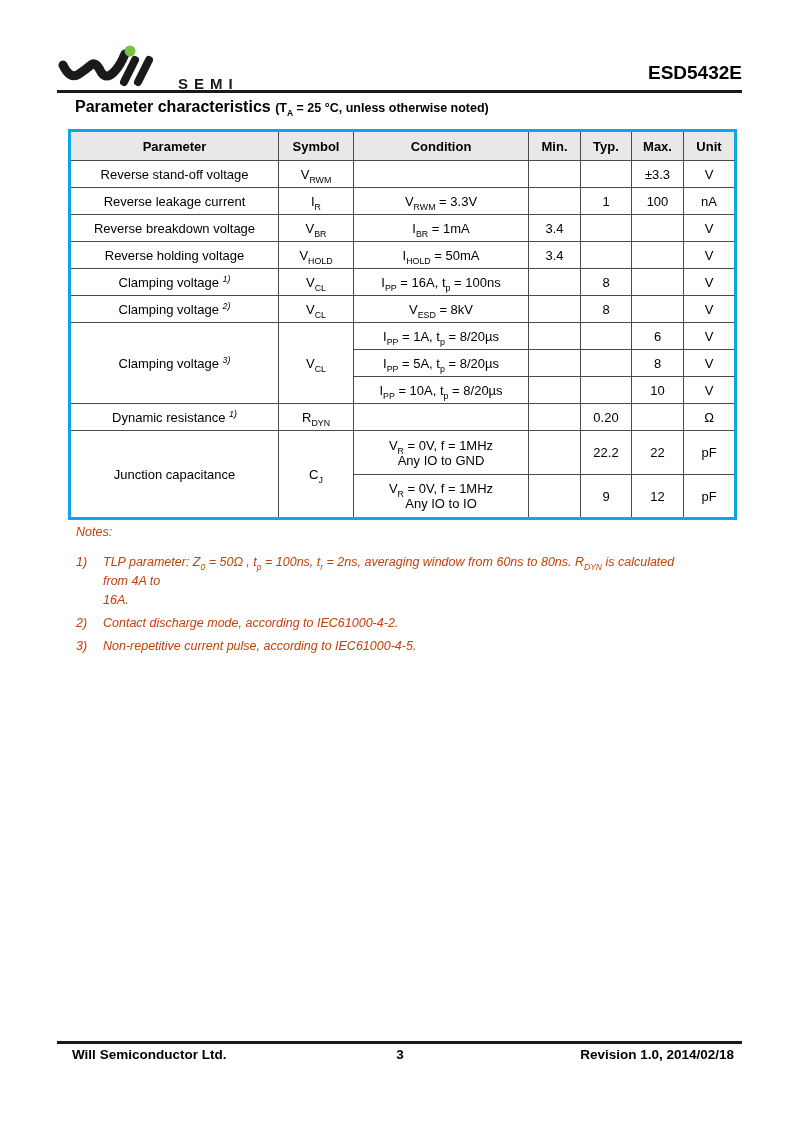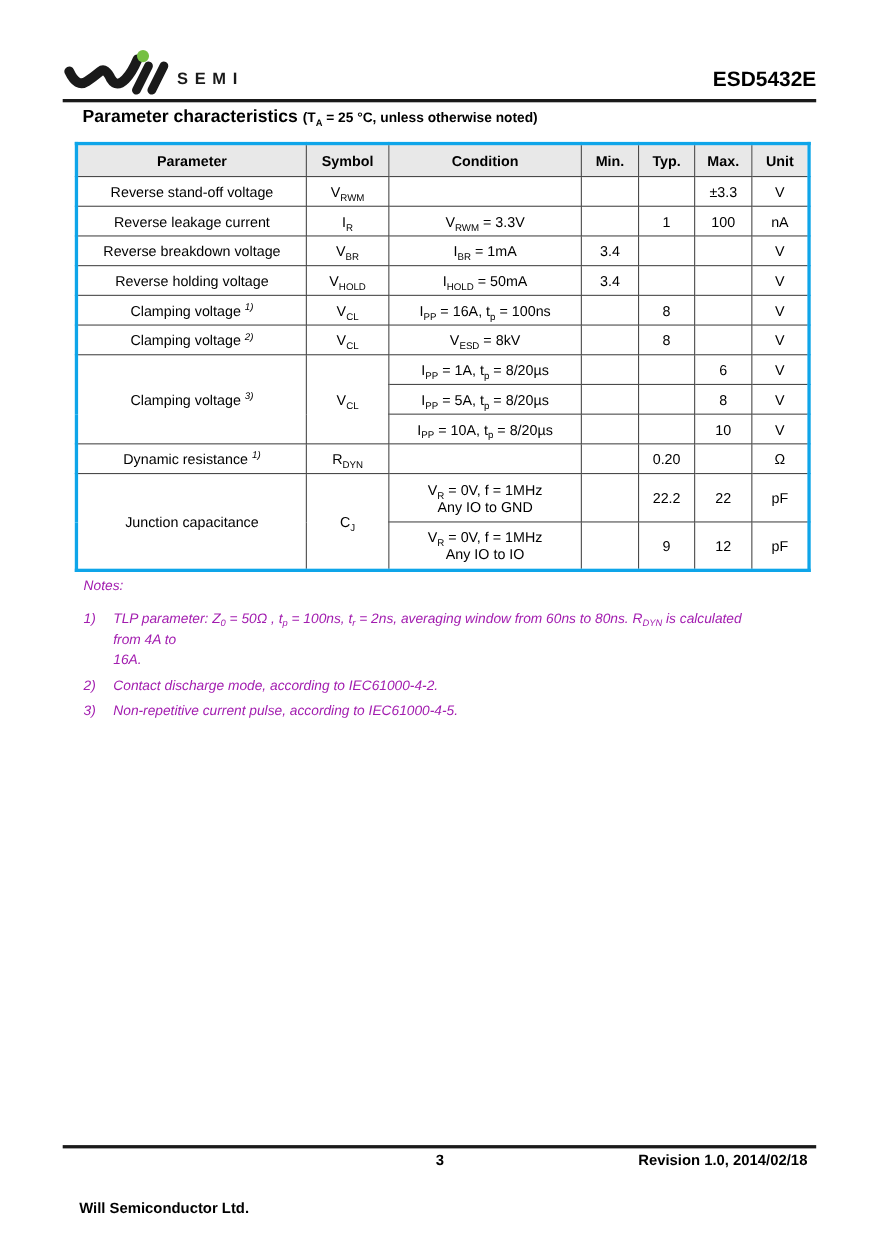--- a/index.html
+++ b/index.html
@@ -12,21 +12,21 @@
     overflow:hidden;
   }
   
   .logo{
     position:absolute;left:58px;top:44px;
     display:flex;align-items:flex-end;
   }
   .logo svg{display:block;}
   .logo-semi{
     font-size:15px;font-weight:bold;letter-spacing:6px;
-    color:#1a1a1a;margin-left:3px;padding-bottom:12px;
+    color:#1a1a1a;margin-left:20px;padding-bottom:0;
   }
   .part-number{
     position:absolute;right:58px;top:62px;
     font-size:19px;font-weight:bold;color:#000;text-align:center;
   }
   .rule{
     position:absolute;left:57px;width:685px;height:3px;background:#1a1a1a;
   }
   .rule-top{top:90px;}
   .rule-bottom{top:1041px;}
@@ -56,31 +56,31 @@
     height:28px;
   }
   table.ec tr.r{height:27px;}
   table.ec tr.r-tall{height:44px;}
   td.c-left{text-align:left;padding-left:8px;}
   sub{font-size:0.68em;line-height:0;}
   sup{font-size:0.68em;line-height:0;font-style:italic;}
   
   .notes{
     position:absolute;left:76px;top:523px;width:618px;
-    font-style:italic;font-size:12.5px;line-height:19px;color:#a21caf;
+    font-style:italic;font-size:12.5px;line-height:19px;color:#c2410c;
   }
   .notes-label{margin-bottom:11px;}
   .note{position:relative;padding-left:27px;margin-bottom:4px;}
   .note .note-num{position:absolute;left:0;top:0;}
   
   .footer{
     position:absolute;left:58px;top:1047px;width:684px;height:18px;
     font-weight:bold;font-size:13.5px;
   }
-  .footer .f-left{position:absolute;left:14px;margin-top:44px;}
+  .footer .f-left{position:absolute;left:14px;}
   .footer .f-center{position:absolute;left:0;right:0;text-align:center;}
   .footer .f-right{position:absolute;right:8px;text-align:right;}
 </style>
 </head>
 <body>
 
 <div class="page">
 
   <div class="logo">
     <svg width="100" height="48" viewBox="0 0 100 48">

